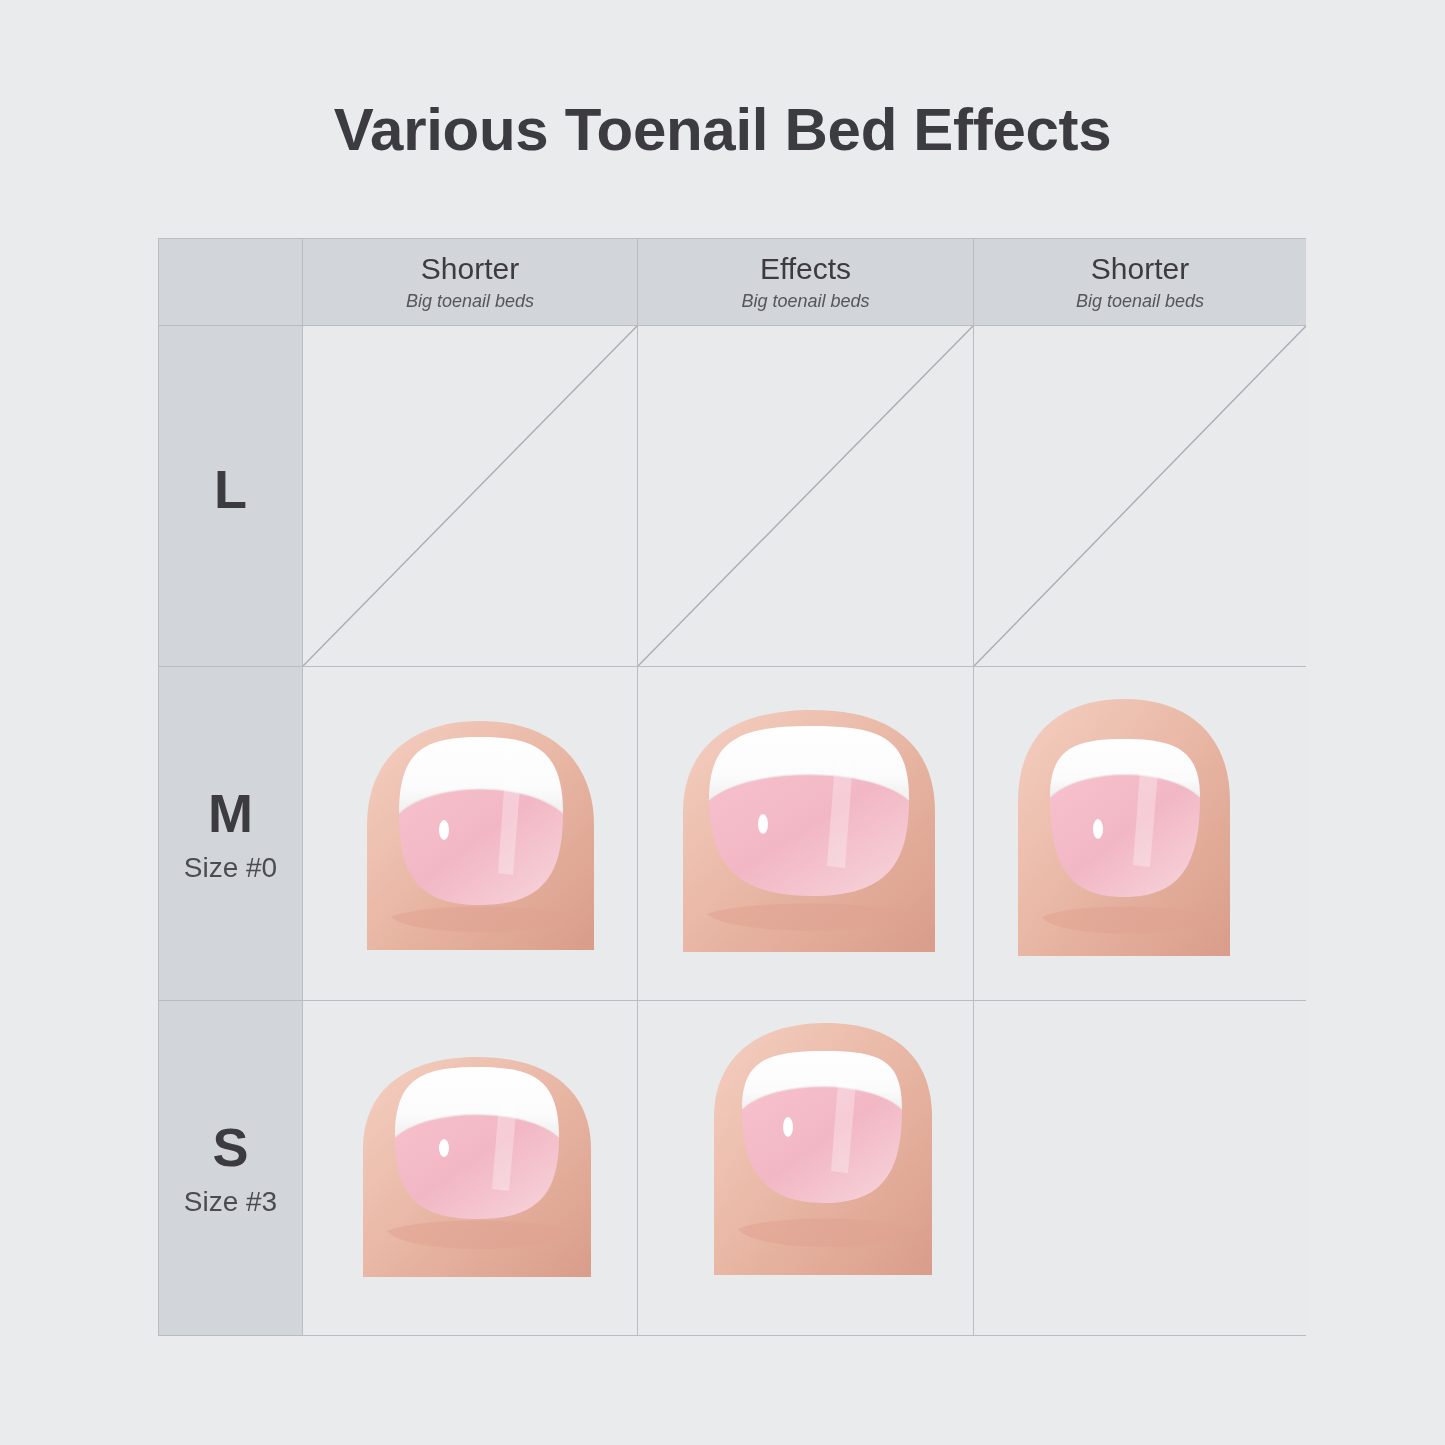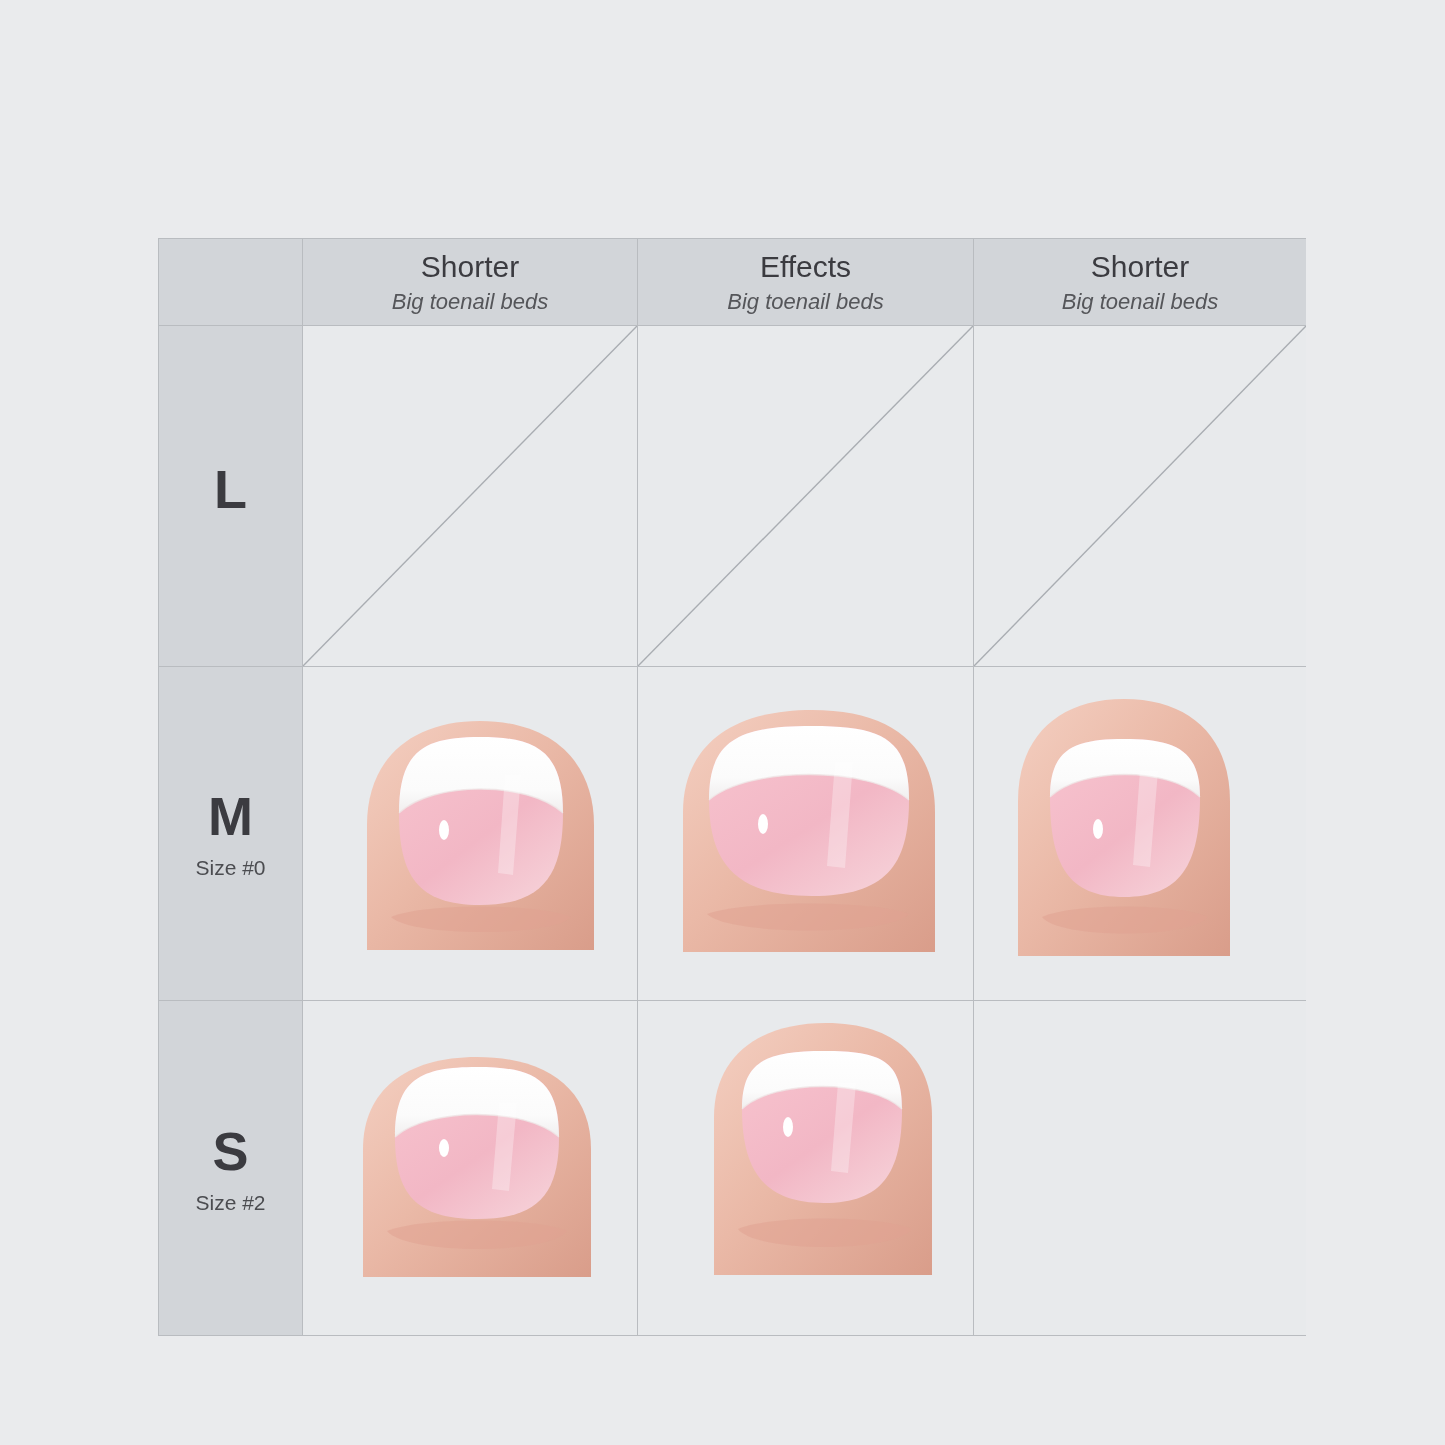--- a/index.html
+++ b/index.html
@@ -78,21 +78,21 @@
     justify-content: center;
     height: 100%;
   }
   .col-head .main {
     font-size: 30px;
     color: #3b3b40;
     line-height: 1.18;
     font-weight: normal;
   }
   .col-head .sub {
-    font-size: 22px;
+    font-size: 18px;
     font-style: italic;
     color: #55565a;
     line-height: 1.2;
     margin-top: 5px;
   }
 
   
   .row-head {
     display: flex;
     flex-direction: column;
@@ -100,21 +100,21 @@
     justify-content: center;
     height: 100%;
   }
   .row-head .letter {
     font-size: 54px;
     font-weight: bold;
     color: #3b3b40;
     line-height: 1;
   }
   .row-head .sizecode {
-    font-size: 21px;
+    font-size: 28px;
     color: #4b4c50;
     margin-top: 14px;
     line-height: 1;
   }
 
   
   .diag {
     position: absolute;
     inset: 0;
     width: 100%;
@@ -127,20 +127,21 @@
     position: absolute;
     display: block;
   }
   .nail-svg { display: block; width: 100%; height: 100%; }
 </style>
 </head>
 <body>
 
 <div id="page">
 
+  <div id="title">Various Toenail Bed Effects</div>
 
   <div id="table">
 
     <div class="cell hdr-tint" style="left:0; top:0; width:143px; height:86px;"></div>
 
     <div class="cell hdr-tint" style="left:144px; top:0; width:334px; height:86px;">
       <div class="col-head">
         <span class="main">Shorter</span>
         <span class="sub">Big toenail beds</span>
       </div>
@@ -170,21 +171,21 @@
     <div class="cell hdr-tint" style="left:0; top:428px; width:143px; height:333px;">
       <div class="row-head">
         <span class="letter">M</span>
         <span class="sizecode">Size #0</span>
       </div>
     </div>
 
     <div class="cell hdr-tint" style="left:0; top:762px; width:143px; height:334px;">
       <div class="row-head">
         <span class="letter">S</span>
-        <span class="sizecode">Size #2</span>
+        <span class="sizecode">Size #3</span>
       </div>
     </div>
 
     <div class="cell body-tint" style="left:144px; top:87px; width:334px; height:340px;">
       <svg class="diag" viewBox="0 0 334 340" preserveAspectRatio="none">
         <line x1="0" y1="340" x2="334" y2="0" stroke="#a9adb2" stroke-width="1.4"></line>
       </svg>
     </div>
 
     <div class="cell body-tint" style="left:479px; top:87px; width:335px; height:340px;">

